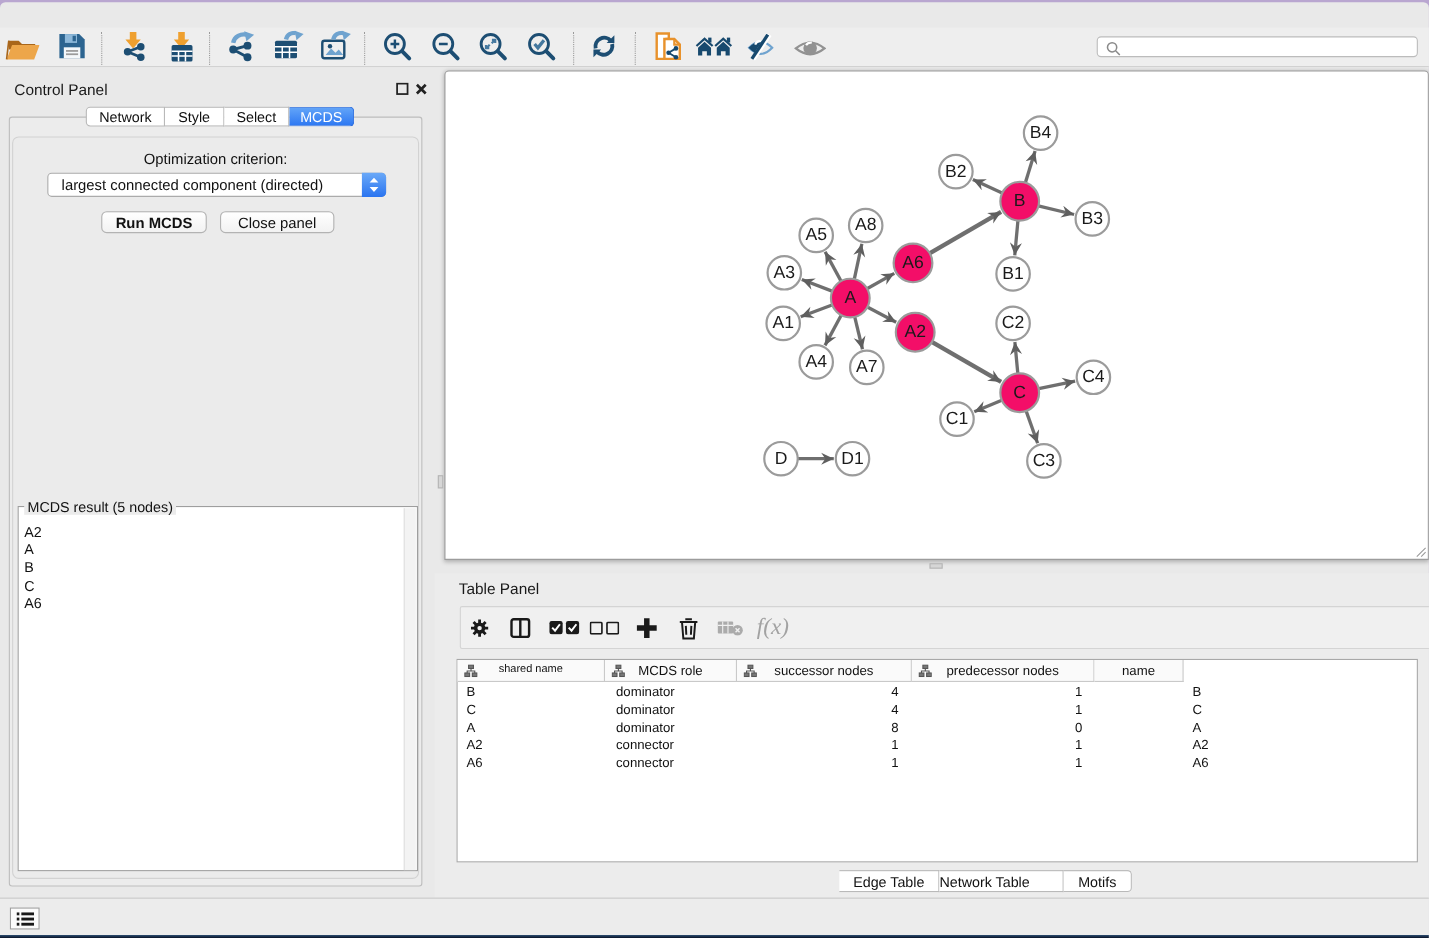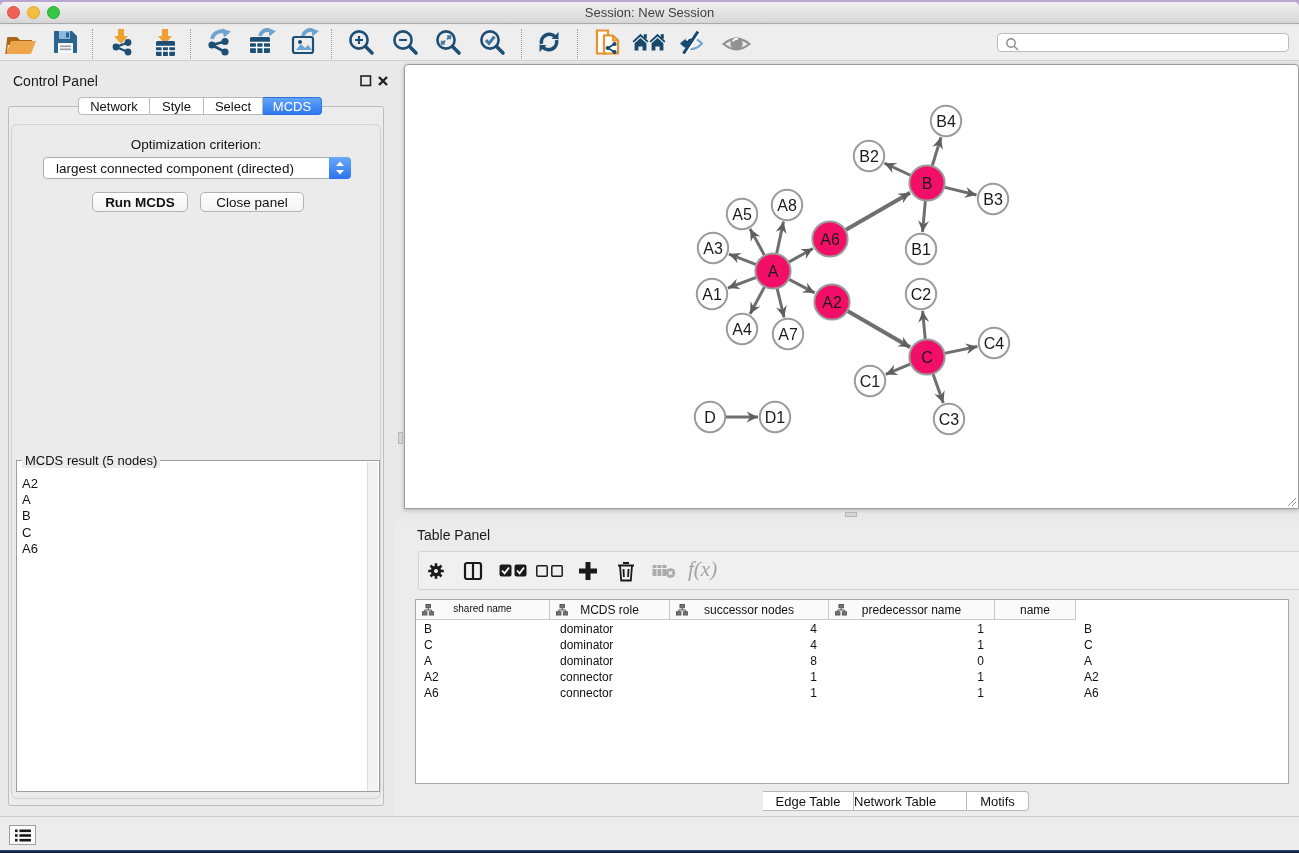--- a/index.html
+++ b/index.html
@@ -9,26 +9,20 @@
 .tl{position:absolute;top:4px;width:13px;height:13px;border-radius:50%;}
 #title{position:absolute;top:3px;width:100%;text-align:center;font-size:13px;color:#404040;}
 #toolbar{position:absolute;left:0;top:23px;width:1299px;height:36px;background:#eeeeee;border-bottom:1px solid #d2d2d2;}
 .sep{position:absolute;top:4px;height:30px;width:0;border-left:1px dotted #9a9a9a;}
 .tbi{position:absolute;top:3px;}
 #search{position:absolute;left:997px;top:8px;width:292px;height:19px;background:#fff;border:1px solid #bcbcbc;border-radius:4px;}
 .ptitle{font-size:14px;color:#1a1a1a;}
 </style></head>
 <body>
 <div id="win">
- <div id="titlebar">
-  <div class="tl" style="left:6.5px;background:#f15f56;border:1px solid #dd4f46;"></div>
-  <div class="tl" style="left:26.5px;background:#f5bd40;border:1px solid #e0a830;"></div>
-  <div class="tl" style="left:46.5px;background:#35c648;border:1px solid #26ab35;"></div>
-  <div id="title">Session: New Session</div>
- </div>
 <div id="toolbar">
       <div class="sep" style="left:92px"></div>
       <div class="sep" style="left:190px"></div>
       <div class="sep" style="left:331px"></div>
       <div class="sep" style="left:521px"></div>
       <div class="sep" style="left:577px"></div>
       <svg class="tbi" style="left:4px;top:3px" width="32" height="32" viewBox="0 0 32 32">
         <path d="M4 9 h9 l3 3 h12 v5 h-24 z" fill="#a9661a"></path>
         <path d="M2 26 L7 13 h25 L27 26 z" fill="#eda64a"></path>
         <path d="M2 26 L4 9" stroke="#a9661a" stroke-width="1.5" fill="none"></path>
@@ -347,21 +341,21 @@
         </div>
         <div style="position:absolute;left:413px;top:0;width:166px;height:20px;background:#fafafa;border-right:1px solid #c9c9c9;border-bottom:1px solid #c9c9c9;">
           <svg width="12" height="12" viewBox="0 0 12 12" style="position:absolute;left:6px;top:4px">
             <g stroke="#555" fill="#777" stroke-width="1">
               <rect x="4" y="0.5" width="4.4" height="3.2"></rect>
               <rect x="0.5" y="7.8" width="4.4" height="3.2"></rect>
               <rect x="7.4" y="7.8" width="4.4" height="3.2"></rect>
               <path fill="none" d="M6.2 3.7 V6 M2.7 7.8 V6 H9.6 V7.8"></path>
             </g>
           </svg>
-          <div style="text-align:center;font-size:12px;color:#111;margin-top:3px;">predecessor name</div>
+          <div style="text-align:center;font-size:12px;color:#111;margin-top:3px;">predecessor nodes</div>
         </div>
         <div style="position:absolute;left:579px;top:0;width:81px;height:20px;background:#fafafa;border-right:1px solid #c9c9c9;border-bottom:1px solid #c9c9c9;">
           <div style="text-align:center;font-size:12px;color:#111;margin-top:3px;">name</div>
         </div>
     <div style="position:absolute;left:0;top:21px;width:873px;height:16px;font-size:12px;color:#111;">
       <div style="position:absolute;left:8px;top:1px;">B</div>
       <div style="position:absolute;left:144px;top:1px;">dominator</div>
       <div style="position:absolute;left:254px;top:1px;width:147px;text-align:right;">4</div>
       <div style="position:absolute;left:413px;top:1px;width:155px;text-align:right;">1</div>
       <div style="position:absolute;left:668px;top:1px;">B</div>

